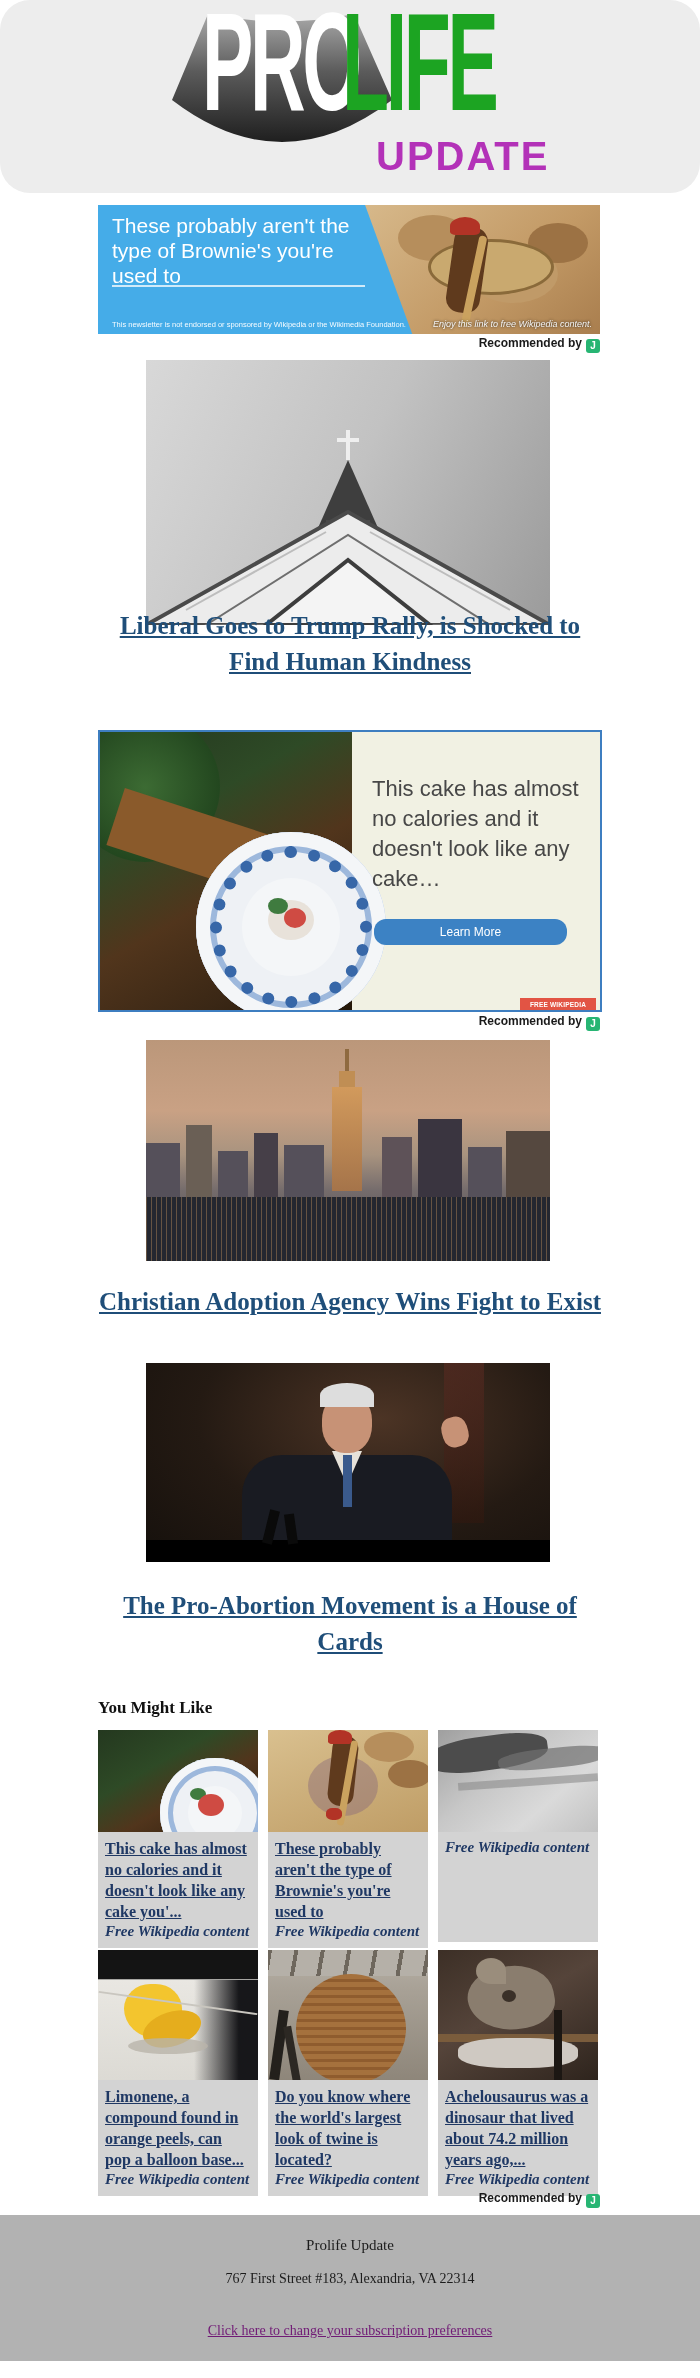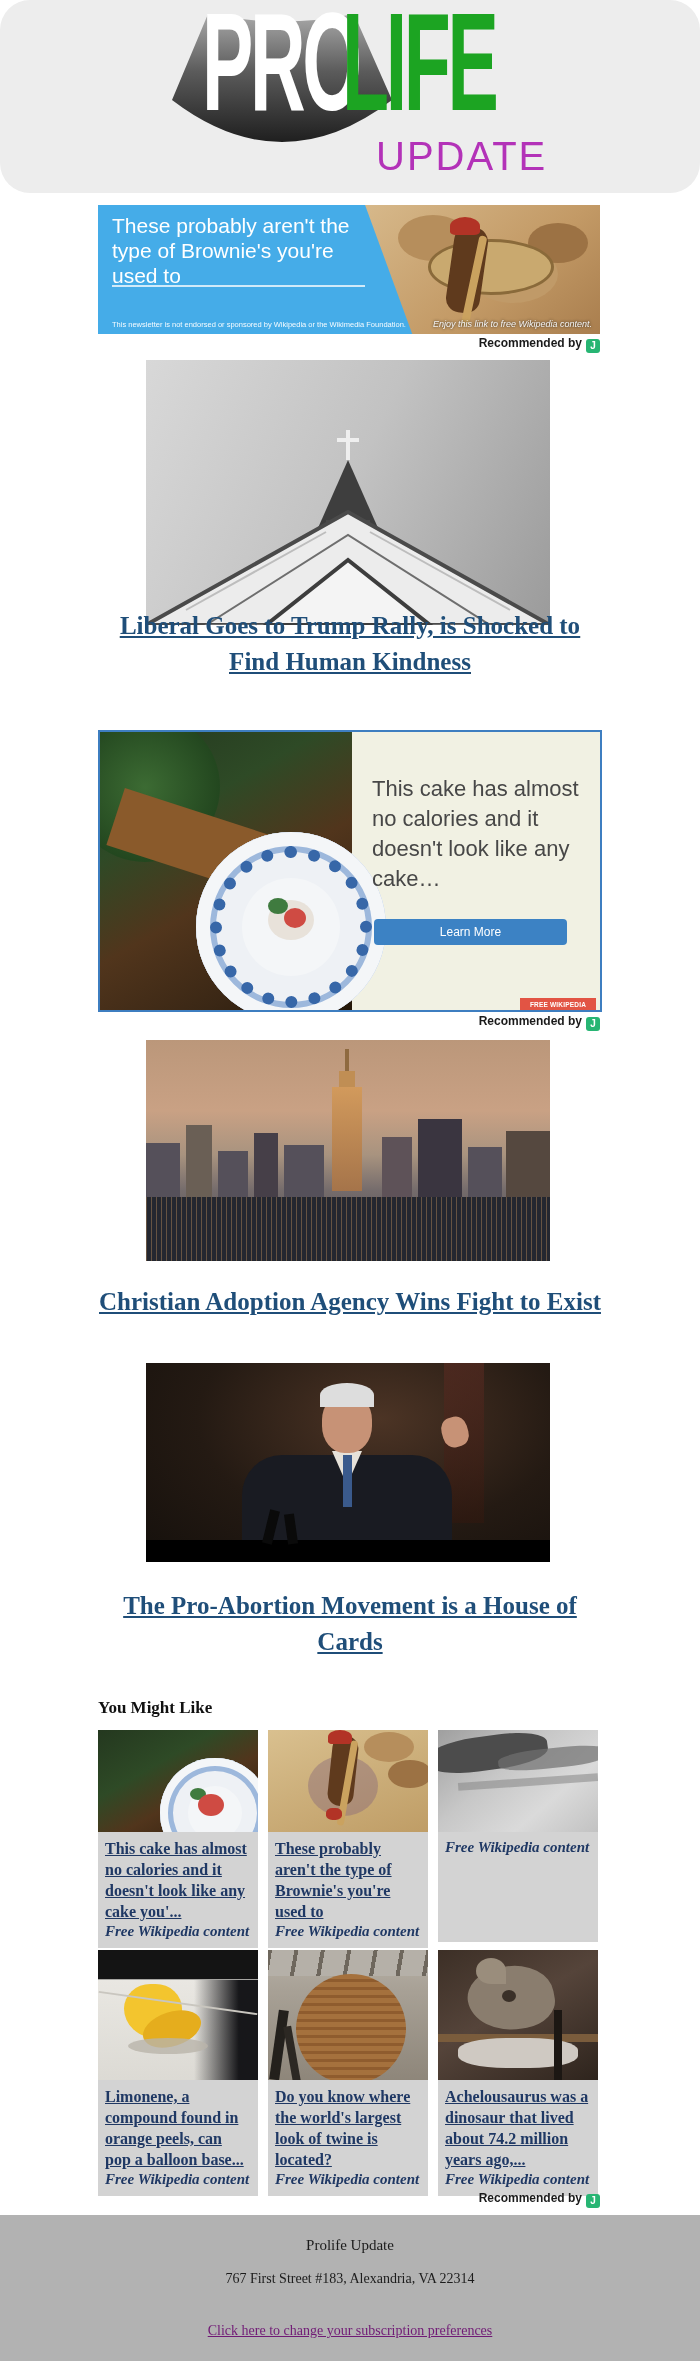--- a/index.html
+++ b/index.html
@@ -8,21 +8,21 @@
   .abs{position:absolute;}
 
   
   .header{left:0;top:0;width:700px;height:193px;background:#ededed;border-radius:30px;}
   .logo-wrap{left:150px;top:8px;width:400px;height:180px;}
   .logo-shape{left:20px;top:6px;width:224px;height:154px;}
   .logo-pro{left:52px;top:-16px;font-size:140px;font-weight:bold;color:#ffffff;
             transform:scaleX(0.55);transform-origin:left top;letter-spacing:-6px;line-height:1;}
   .logo-life{left:192px;top:-16px;font-size:140px;font-weight:bold;color:#1ca422;
              transform:scaleX(0.55);transform-origin:left top;letter-spacing:-6px;line-height:1;}
-  .logo-update{left:226px;top:128px;font-size:40px;font-weight:normal;color:#b332b8;
+  .logo-update{left:226px;top:128px;font-size:40px;font-weight:bold;color:#b332b8;
                letter-spacing:2px;line-height:1;}
 
   
   .ad1{left:98px;top:205px;width:502px;height:129px;background:#45ace8;overflow:hidden;cursor:pointer;}
   .ad1-title{left:14px;top:8px;width:260px;color:#ffffff;font-size:21px;line-height:25px;}
   .ad1-rule{left:14px;top:80px;width:253px;height:2px;background:rgba(255,255,255,0.75);}
   .ad1-disclaimer{left:14px;bottom:5px;width:330px;color:#f4fbff;font-size:7.5px;}
   .ad1-img{left:0;top:0;width:502px;height:129px;
            clip-path:polygon(53.2% 0,100% 0,100% 100%,62.6% 100%);
            background:linear-gradient(140deg,#caa87a 0%,#d7b98b 40%,#c39a66 75%,#a97e4e 100%);}
@@ -58,21 +58,21 @@
   .ad2{left:98px;top:730px;width:500px;height:278px;border:2px solid #3e7ec0;background:#f1f1e3;overflow:hidden;cursor:pointer;}
   .ad2-photo{left:0;top:0;width:252px;height:278px;background:linear-gradient(150deg,#24381f 0%,#2e4a26 30%,#51351c 55%,#3a2715 80%,#241708 100%);}
   .plate{left:96px;top:100px;width:190px;height:190px;border-radius:50%;background:#f4f6f8;
          box-shadow:inset 0 0 0 14px #f4f6f8, inset 0 0 0 20px #9db8dc, inset 0 0 0 46px #eef1f5;}
   .plate-pattern{left:110px;top:114px;width:162px;height:162px;border-radius:50%;border:12px dotted #3767a8;box-sizing:border-box;}
   .dessert{left:168px;top:168px;width:46px;height:40px;border-radius:50%;background:#e8e2da;}
   .dessert-red{left:184px;top:176px;width:22px;height:20px;border-radius:50%;background:#cf4b43;}
   .dessert-mint{left:168px;top:166px;width:20px;height:16px;border-radius:50%;background:#3f7b3f;}
   .ad2-text{left:272px;top:42px;width:212px;color:#474747;font-size:22px;line-height:30px;}
   .ad2-btn{left:274px;top:187px;width:193px;height:26px;background:#3c82c4;color:#ffffff;font-size:12px;
-           text-align:center;line-height:26px;border-radius:4px;cursor:pointer;}
+           text-align:center;line-height:26px;border-radius:12px;cursor:pointer;}
   .ad2-badge{left:420px;top:266px;width:76px;height:13px;background:#e25444;color:#ffffff;font-size:6.5px;
              font-weight:bold;text-align:center;line-height:13px;letter-spacing:.2px;}
 
   
   .yml-heading{left:98px;top:1698px;font-family:"Liberation Serif",serif;font-weight:bold;font-size:17px;color:#111;}
   .tile{width:160px;cursor:pointer;}
   .tile-img{width:160px;overflow:hidden;position:relative;}
   .tile-text{background:#d3d3d3;padding:6px 7px 8px 7px;min-height:96px;}
   .tile-text a{font-family:"Liberation Serif",serif;font-weight:bold;font-size:16px;line-height:21px;
                color:#1f3864;text-decoration:underline;}

